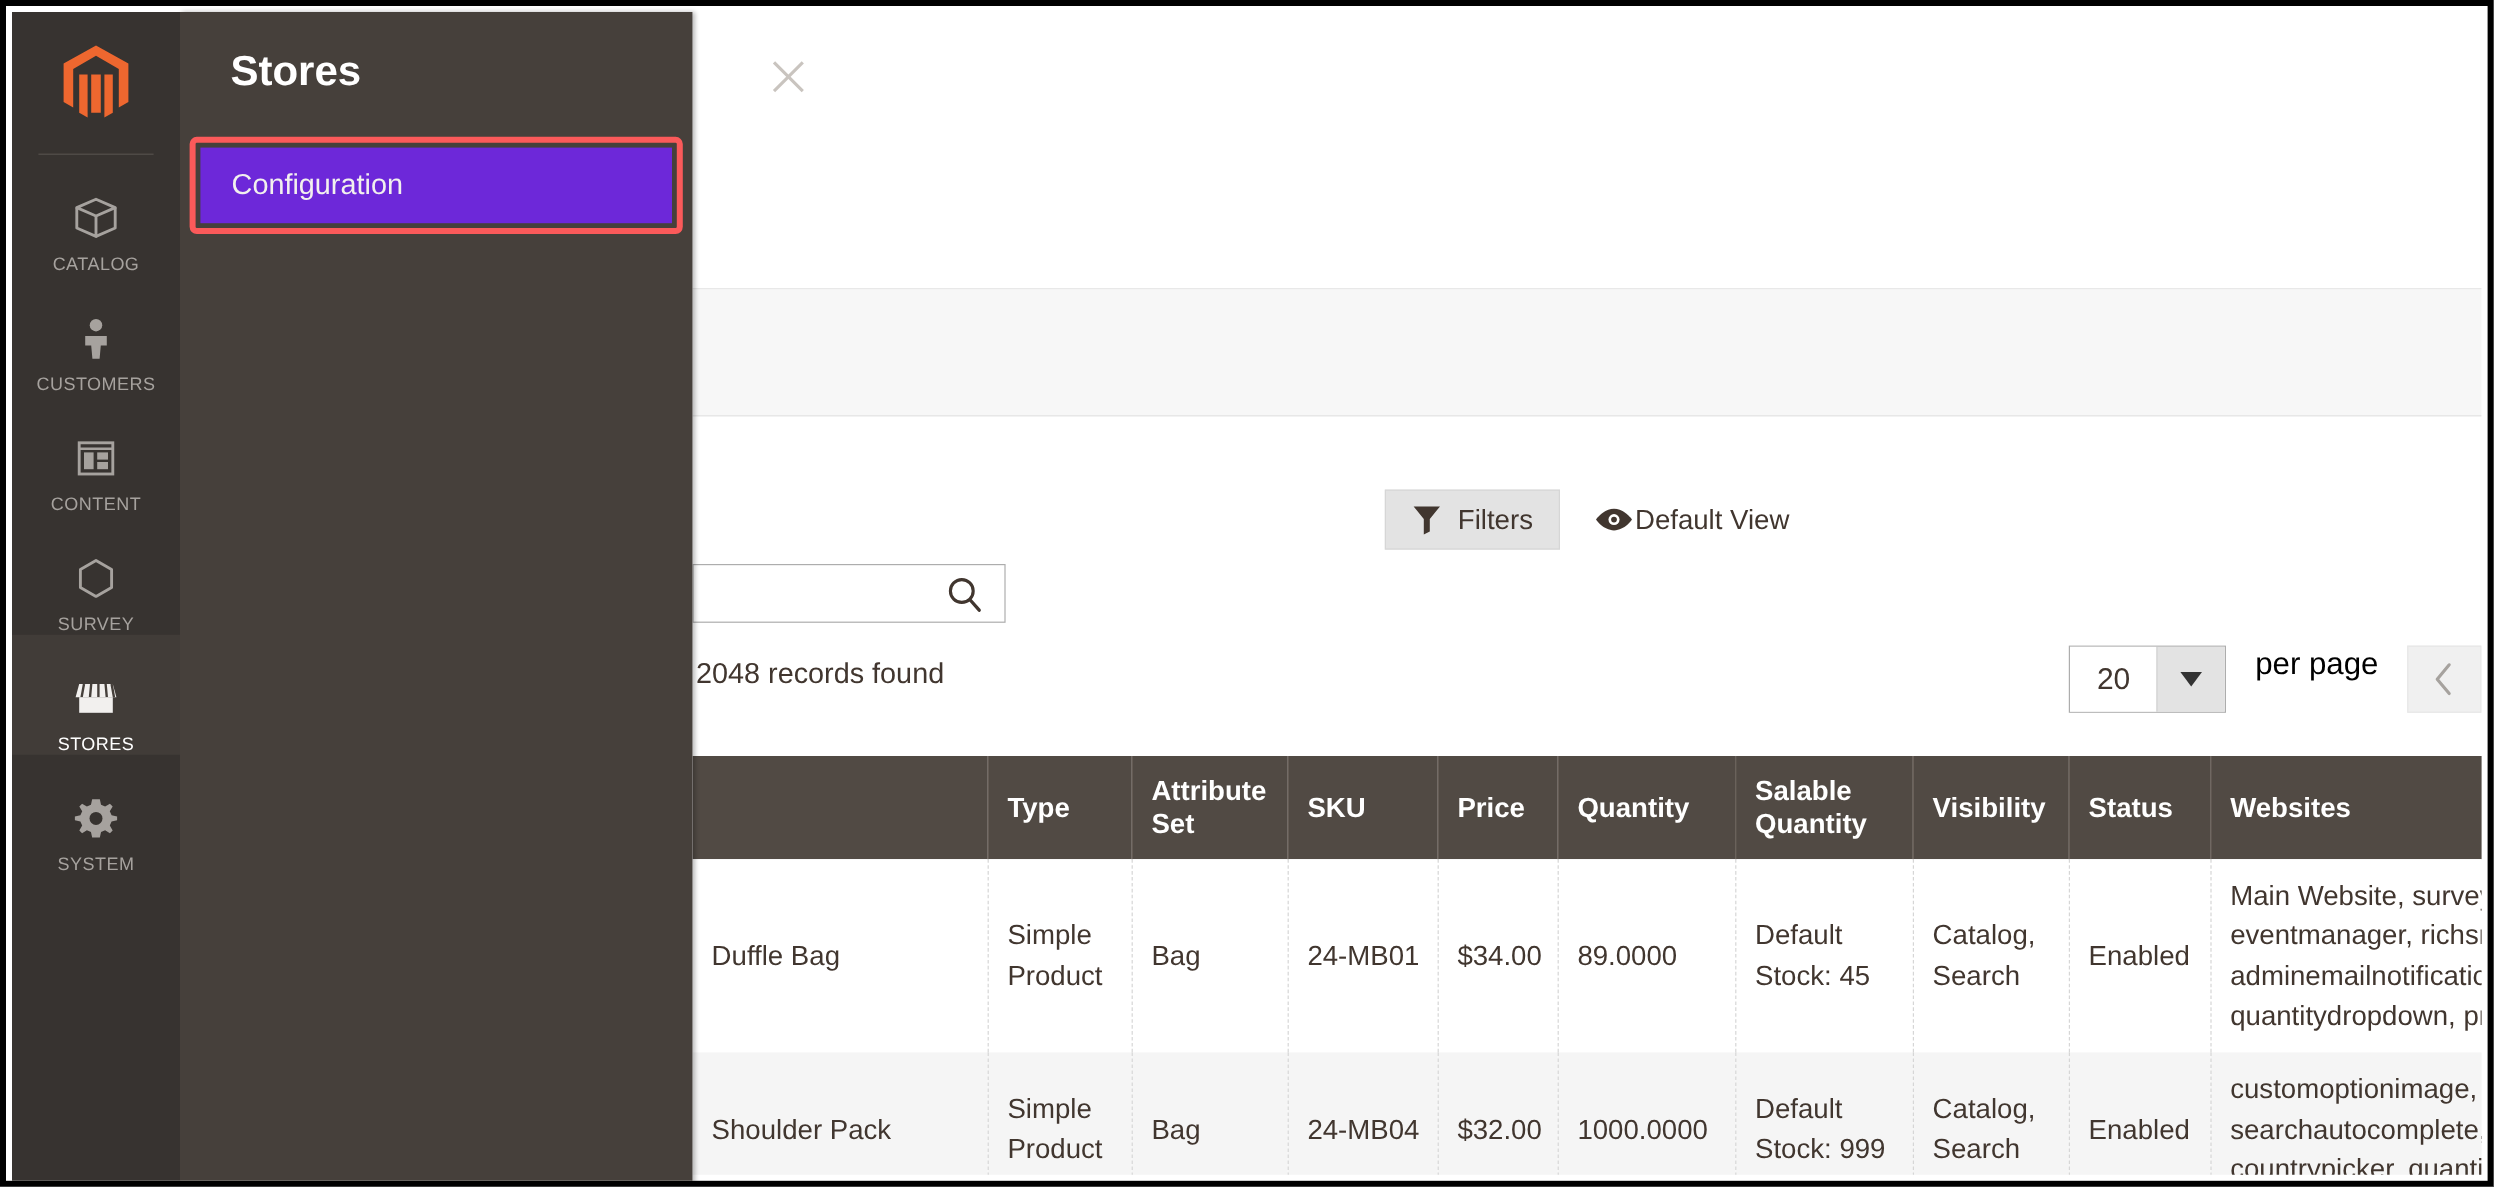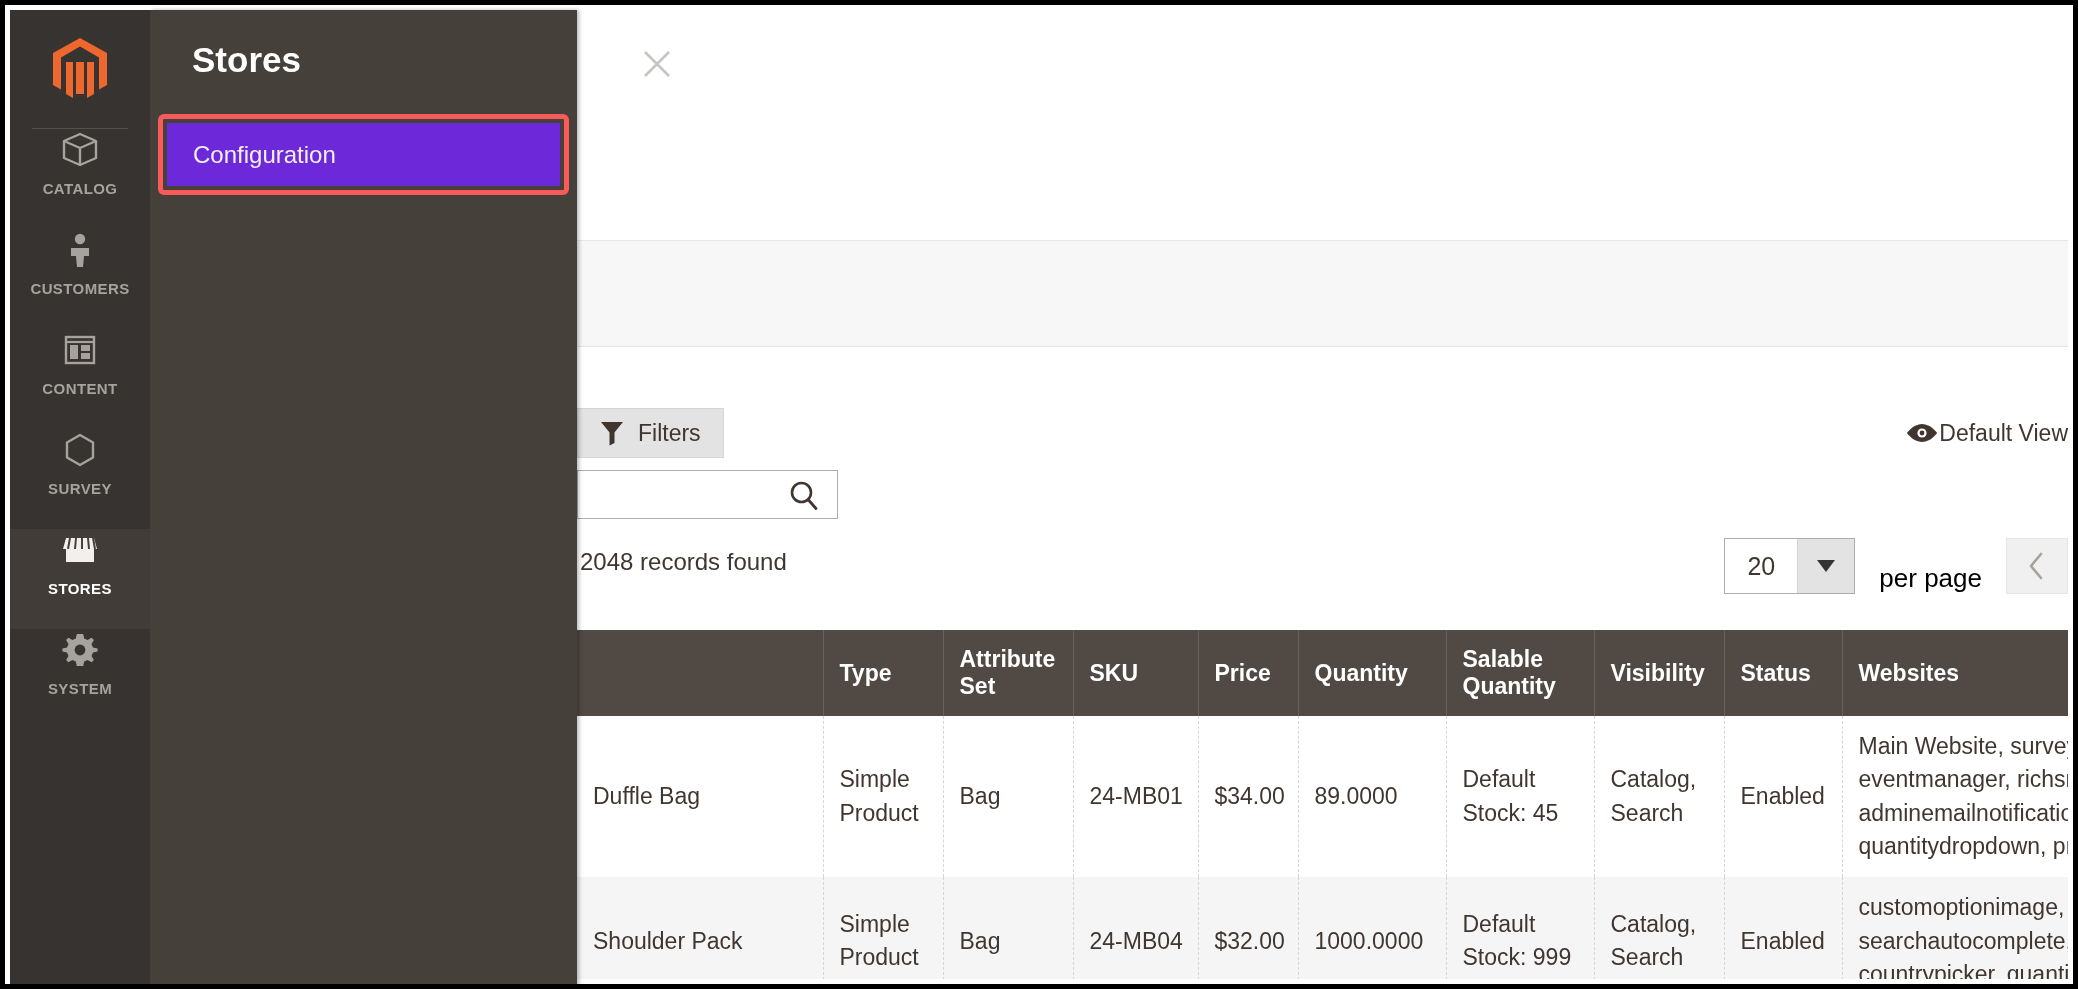--- a/index.html
+++ b/index.html
@@ -41,24 +41,23 @@
     width: 96px;
     height: 1px;
     background: #55504c;
     margin: 0 auto;
   }
   .rail-item {
     height: 100px;
     display: flex;
     flex-direction: column;
     align-items: center;
-    justify-content: flex-start;
+    justify-content: flex-end;
     gap: 9px;
     cursor: pointer;
-    font-weight: bold;
   }
   .rail-item.active {
     background: #413c38;
   }
   .rail-label {
     font-size: 15px;
     letter-spacing: 0.4px;
     color: #a6a29e;
     text-transform: uppercase;
   }
@@ -143,21 +142,21 @@
 
   
   .toolbar {
     position: absolute;
     top: 398px;
     right: 0;
     left: 0;
     height: 50px;
     display: flex;
     align-items: center;
-    justify-content: space-between;
+    justify-content: center;
     gap: 28px;
     padding-right: 0;
   }
   .btn-filters {
     display: flex;
     align-items: center;
     gap: 14px;
     background: #e3e3e3;
     border: 1px solid #d6d6d6;
     height: 48px;
@@ -202,21 +201,21 @@
     font-size: 24px;
     color: #41362f;
   }
 
   
   .pager {
     position: absolute;
     top: 528px;
     right: 0;
     display: flex;
-    align-items: flex-end;
+    align-items: flex-start;
     gap: 24px;
   }
   .perpage-select {
     display: flex;
     height: 56px;
     border: 1px solid #adadad;
     box-sizing: border-box;
     cursor: pointer;
   }
   .perpage-val {

